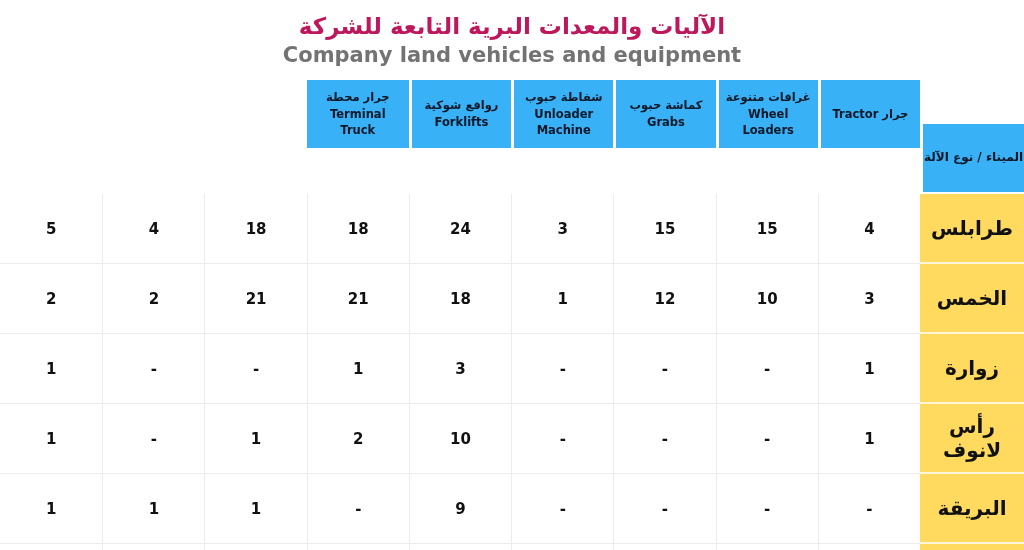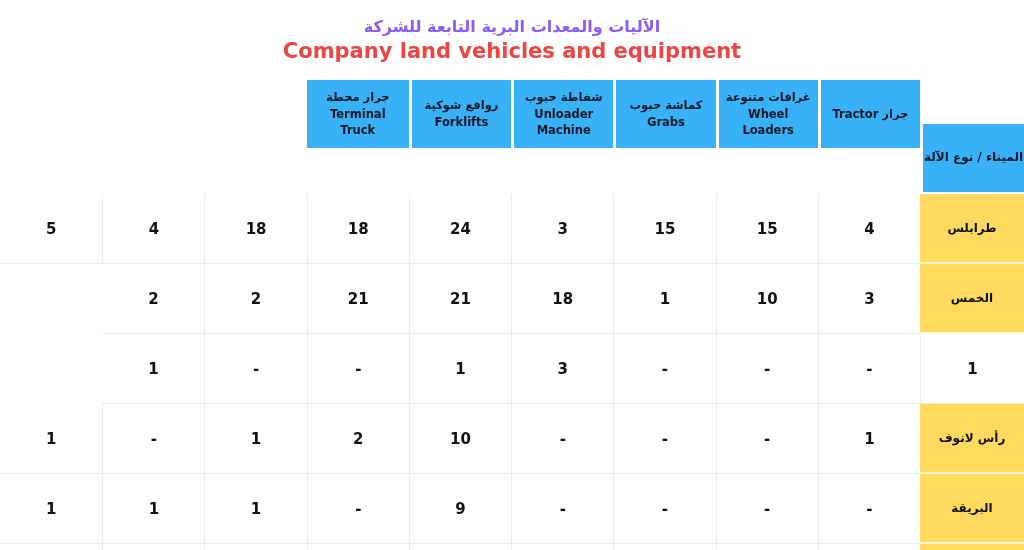--- a/index.html
+++ b/index.html
@@ -13,22 +13,22 @@
   html,body{margin:0;padding:0;}
   body{
     width:1024px;height:550px;overflow:hidden;background:var(--page-bg);
     font-family:"DejaVu Sans","Liberation Sans",sans-serif;
   }
   .page{width:1024px;height:550px;overflow:hidden;display:flex;flex-direction:column;}
   .titles{
     height:80px;flex:0 0 80px;display:flex;flex-direction:column;
     justify-content:center;align-items:center;gap:3px;
   }
-  .title-ar{font-size:16px;font-weight:bold;color:#8b5cf6;direction:rtl;line-height:1.2;}
-  .title-en{font-size:21px;font-weight:bold;color:#ef4444;line-height:1.1;}
+  .title-ar{font-size:23px;font-weight:bold;color:#be185d;direction:rtl;line-height:1.2;}
+  .title-en{font-size:21px;font-weight:bold;color:#737373;line-height:1.1;}
   .table{width:1024px;}
   .trow{display:grid;grid-template-columns:104px repeat(9,1fr);direction:rtl;}
   .hcell{
     background:var(--header-bg);height:70px;box-sizing:border-box;
     border-bottom:2px solid #fff;border-left:3px solid #fff;
     display:flex;align-items:center;justify-content:center;text-align:center;
     font-weight:bold;font-size:11.5px;line-height:1.45;color:var(--header-text);
     padding:2px 5px;direction:rtl;
   }
   .hcell:last-child{border-left:none;}
@@ -36,21 +36,21 @@
   .dcell{
     background:#fff;height:70px;box-sizing:border-box;
     border-bottom:1px solid var(--grid-line);border-left:1px solid var(--grid-line);
     display:flex;align-items:center;justify-content:center;text-align:center;
     font-weight:bold;font-size:15px;color:var(--body-text);
   }
   .dcell:last-child{border-left:none;}
   .dcell.pcell{
     background:var(--port-bg);border-left:none;
     border-bottom:2px solid rgba(255,255,255,.75);
-    font-size:12px;direction:rtl;
+    font-size:20px;direction:rtl;
   }
 </style>
 </head>
 <body>
 
 <div class="page">
   <div class="titles">
     <div class="title-ar">الآليات والمعدات البرية التابعة للشركة</div>
     <div class="title-en">Company land vehicles and equipment</div>
   </div>
@@ -74,28 +74,30 @@
           <div class="dcell">24</div>
           <div class="dcell">18</div>
           <div class="dcell">18</div>
           <div class="dcell">4</div>
           <div class="dcell">5</div>
         </div>
         <div class="trow">
           <div class="dcell pcell">الخمس</div>
           <div class="dcell">3</div>
           <div class="dcell">10</div>
+          <div class="dcell">12</div>
           <div class="dcell">1</div>
           <div class="dcell">18</div>
           <div class="dcell">21</div>
           <div class="dcell">21</div>
           <div class="dcell">2</div>
           <div class="dcell">2</div>
         </div>
         <div class="trow">
+          <div class="dcell pcell">زوارة</div>
           <div class="dcell">1</div>
           <div class="dcell">-</div>
           <div class="dcell">-</div>
           <div class="dcell">-</div>
           <div class="dcell">3</div>
           <div class="dcell">1</div>
           <div class="dcell">-</div>
           <div class="dcell">-</div>
           <div class="dcell">1</div>
         </div>

